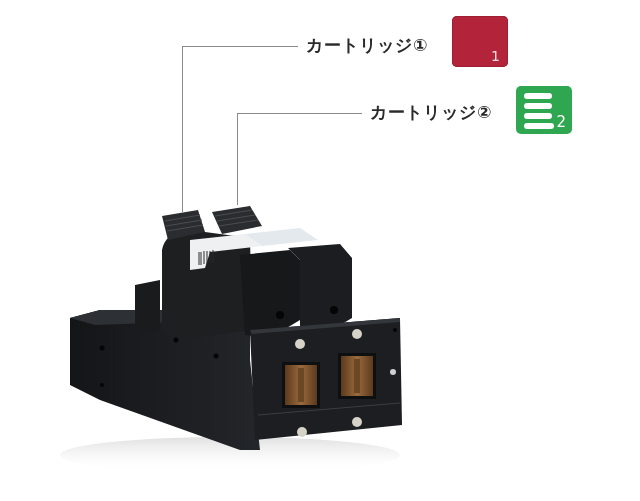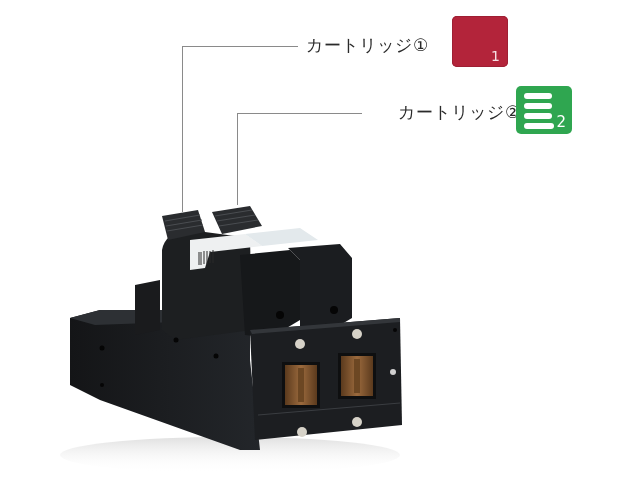--- a/index.html
+++ b/index.html
@@ -1,39 +1,39 @@
 <!DOCTYPE html>
 <html><head>
 <meta charset="utf-8">
 <style>
   html, body { margin: 0; padding: 0; background: #ffffff; }
   body { width: 640px; height: 501px; position: relative; overflow: hidden;
          font-family: "DejaVu Sans", sans-serif; }
   .leader-h { position: absolute; height: 1px; background: #8a8a8a; }
   .leader-v { position: absolute; width: 1px; background: #8a8a8a; }
-  .label { position: absolute; font-size: 17px; color: #2a2a2a; letter-spacing: 0.5px; white-space: nowrap; }
+  .label { position: absolute; font-size: 17px; color: #2a2a2a; letter-spacing: 0.5px; white-space: nowrap; font-weight: bold; }
   .icon-red { position: absolute; left: 452px; top: 16px; width: 56px; height: 51px;
               background: #b3243a; border-radius: 5px; box-shadow: 0 0 0 1px #9e1f33 inset; }
   .icon-red .num { position: absolute; right: 8px; bottom: 3px; color: #f6dfe3; font-size: 14px; }
   .icon-green { position: absolute; left: 516px; top: 86px; width: 56px; height: 48px;
                 background: #2fa650; border-radius: 5px; }
   .icon-green .bar { position: absolute; left: 8px; height: 6px; background: #ffffff; border-radius: 3px; }
   .icon-green .num { position: absolute; right: 6px; bottom: 3px; color: #ffffff; font-size: 15px; }
   svg { position: absolute; left: 0; top: 0; }
 </style>
 </head>
 <body>
 
 <div class="leader-h" style="left:182px; top:46px; width:116px;"></div>
 <div class="leader-v" style="left:182px; top:46px; height:166px;"></div>
 <div class="leader-h" style="left:237px; top:113px; width:125px;"></div>
 <div class="leader-v" style="left:237px; top:113px; height:92px;"></div>
 
 <div class="label" style="left:306px; top:34px;">カートリッジ①</div>
-<div class="label" style="left:370px; top:101px;margin-left:28px;">カートリッジ②</div>
+<div class="label" style="left:370px; top:101px;">カートリッジ②</div>
 
 <div class="icon-red">
   <span class="num">1</span>
 </div>
 
 <div class="icon-green">
   <div class="bar" style="top:7px; width:28px;"></div>
   <div class="bar" style="top:17px; width:28px;"></div>
   <div class="bar" style="top:27px; width:28px;"></div>
   <div class="bar" style="top:37px; width:30px;"></div>

